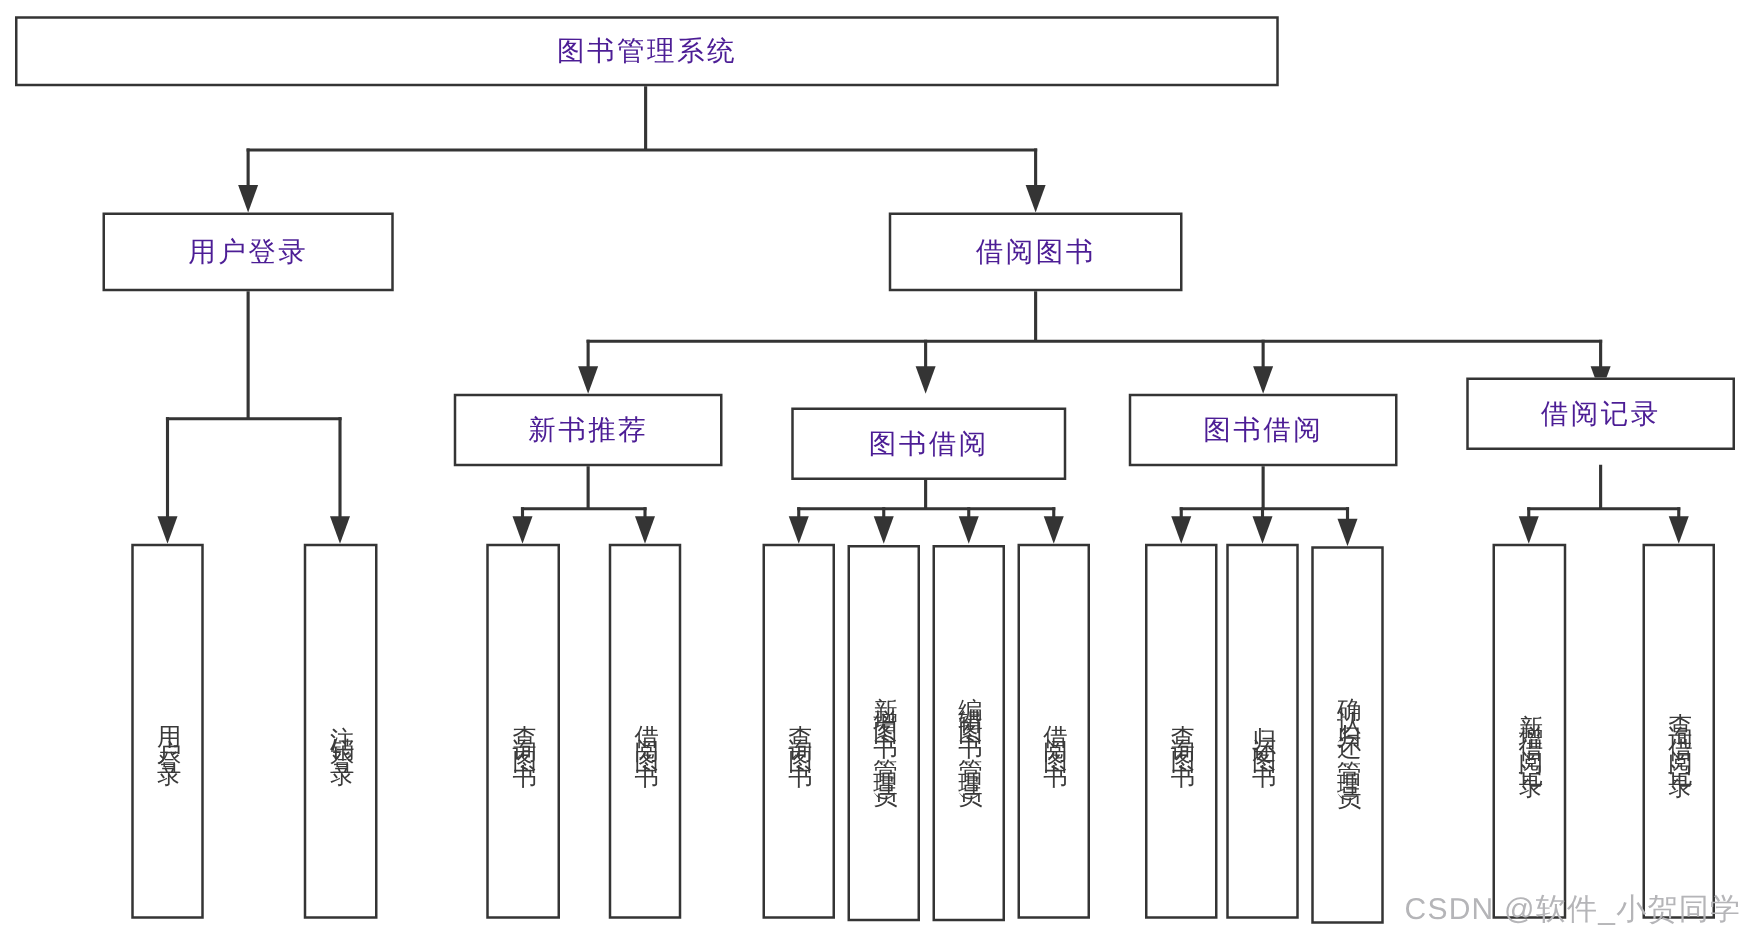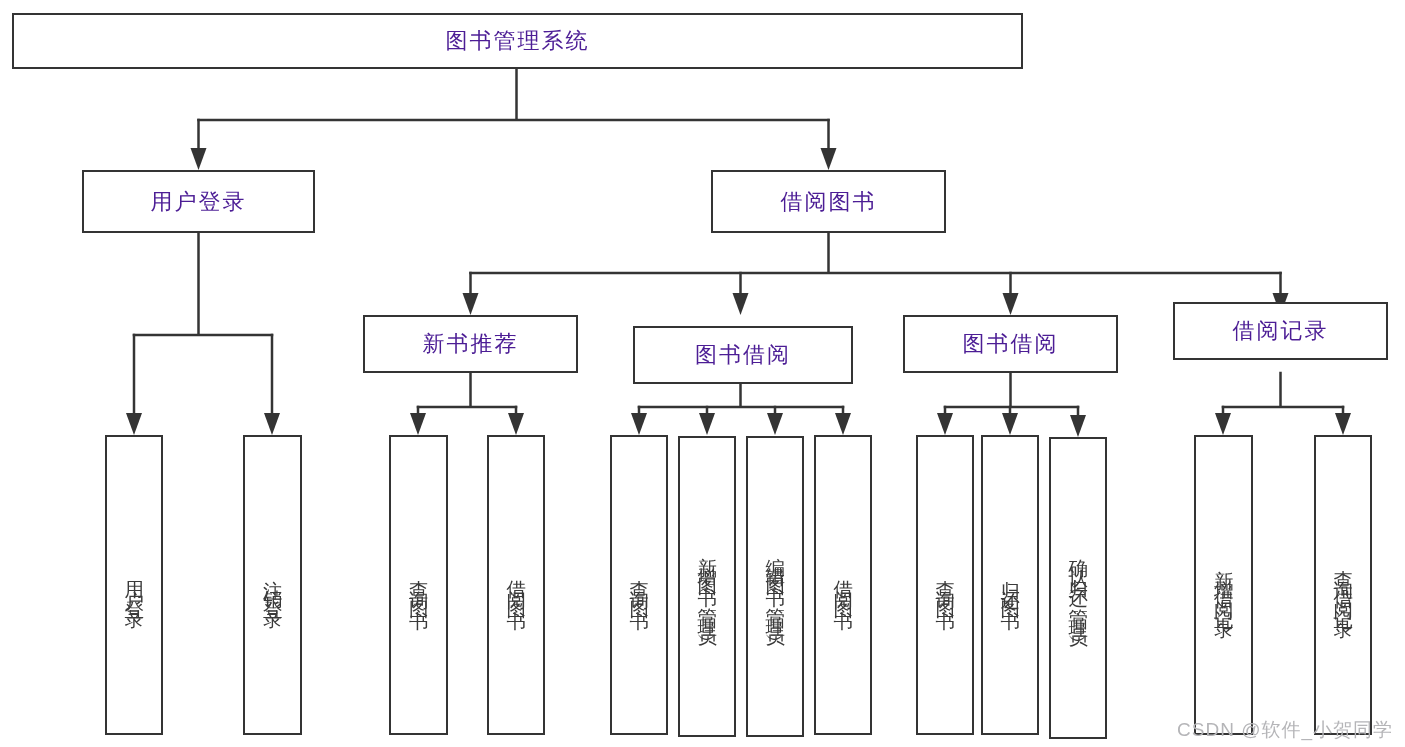--- a/index.html
+++ b/index.html
@@ -19,21 +19,21 @@
   .hbox span {
     font-size: 22px; letter-spacing: 2px; white-space: nowrap; color: #4c1d95; font-family: Liberation Mono, monospace;
   }
   .vbox span {
     writing-mode: vertical-rl; text-orientation: mixed;
     font-size: 19.5px; letter-spacing: 10px; line-height: 1;
     color: #3a3a3a;
   }
   .watermark {
     position: absolute; right: 12px; bottom: 4px;
-    font-size: 19px; color: #b5b5b8; letter-spacing: 1px; white-space: nowrap;
+    font-size: 24px; color: #b5b5b8; letter-spacing: 1px; white-space: nowrap;
   }
   .cline { stroke: #343434; stroke-width: 2.5; fill: none; stroke-linecap: square; }
   .ahead { fill: #343434; stroke: none; }
 </style>
 </head>
 <body>
 
 <div id="stage">
 
   <svg id="connectors" viewBox="0 0 1405 747" xmlns="http://www.w3.org/2000/svg">

